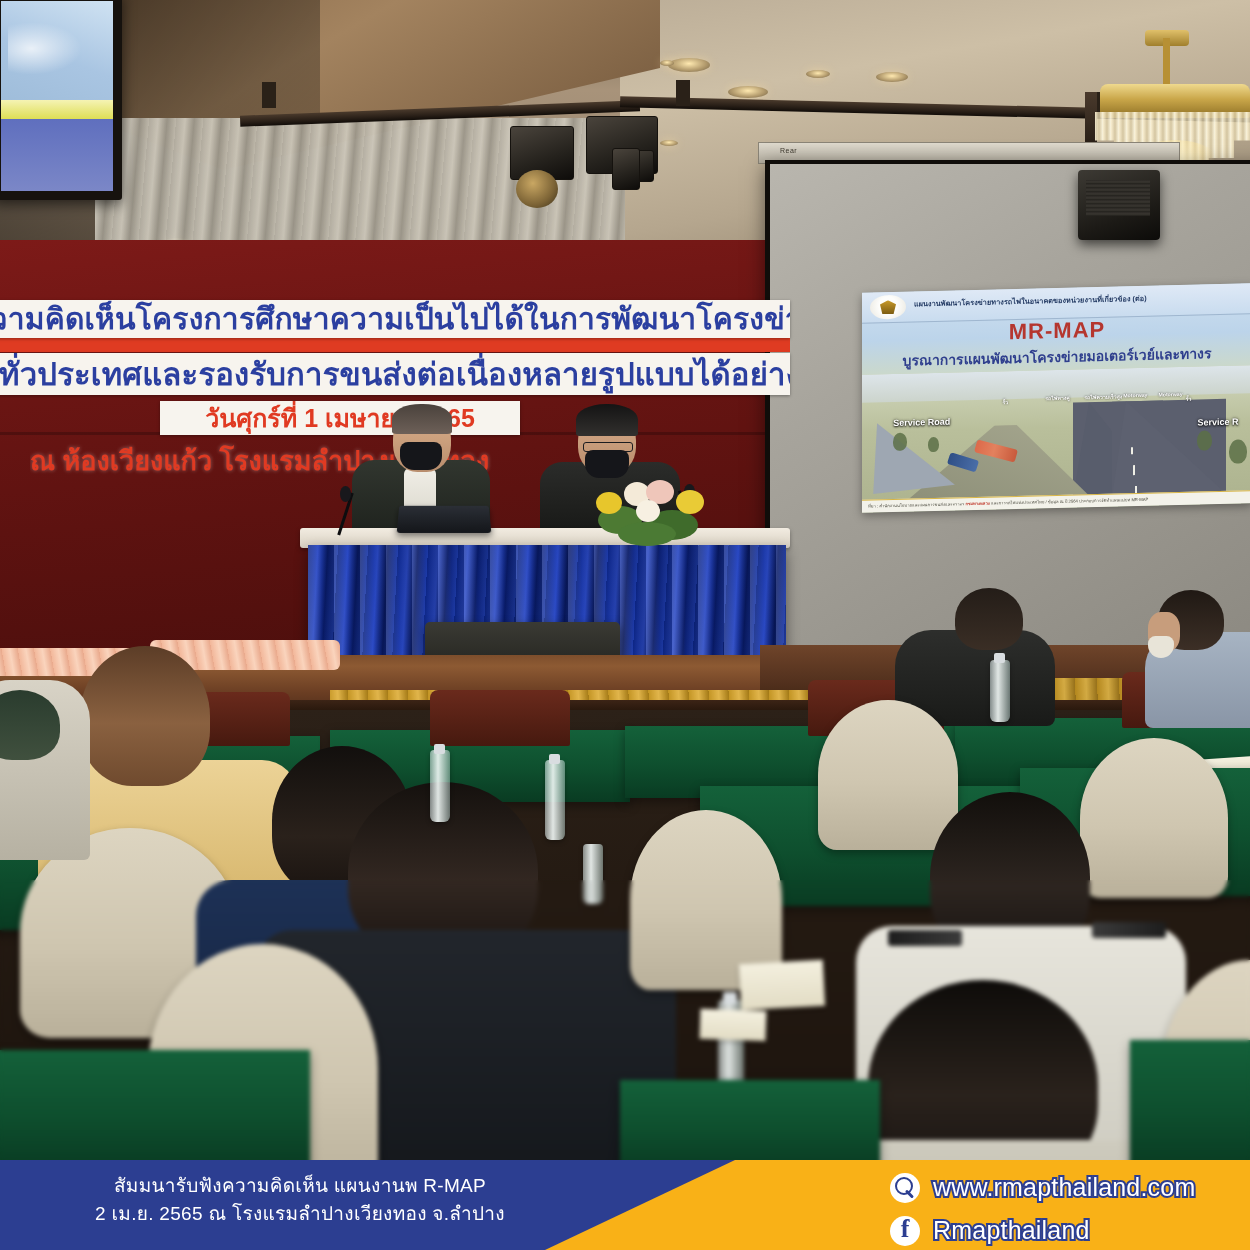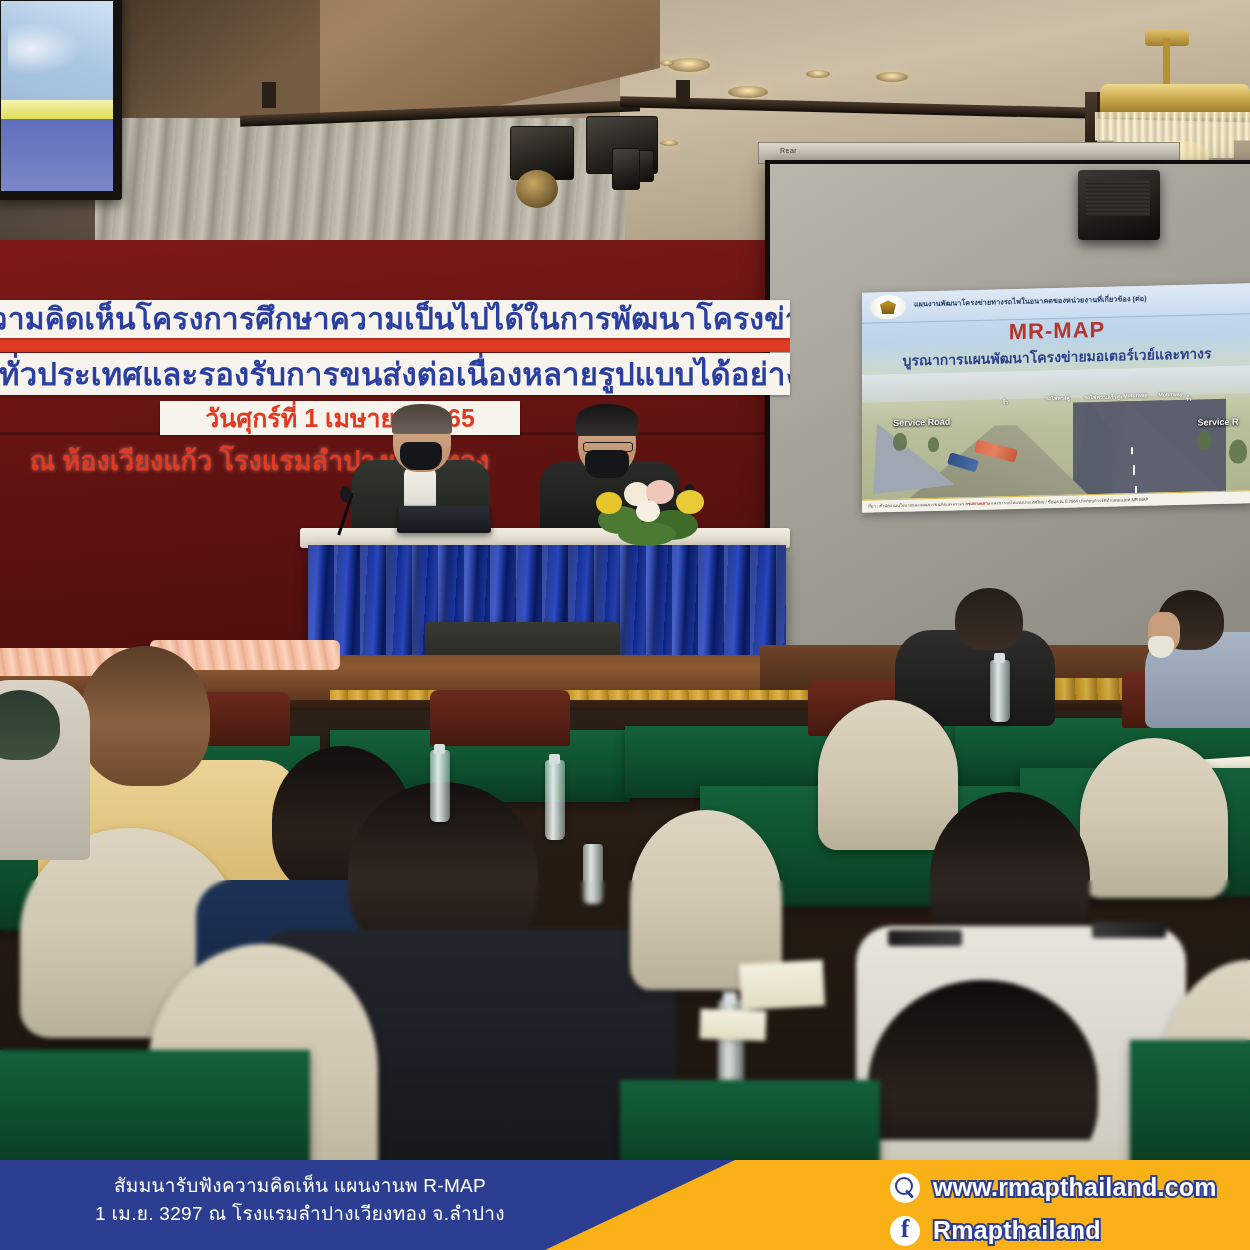--- a/index.html
+++ b/index.html
@@ -224,21 +224,21 @@
     clip-path:polygon(735px 0,1250px 0,1250px 90px,545px 90px);}
   .footer-left{position:absolute;left:0;top:12px;width:600px;text-align:center;color:#ffffff;}
   .footer-l1{font-size:19px;letter-spacing:.3px;line-height:1.45;}
   .footer-l2{font-size:19px;letter-spacing:.3px;line-height:1.45;}
   .footer-right{position:absolute;left:890px;top:10px;}
   .fr-row{display:flex;align-items:center;gap:13px;height:35px;}
   .circ{width:30px;height:30px;border-radius:50%;background:#fff;
     display:flex;align-items:center;justify-content:center;flex:none;}
   .fb-glyph{font-size:26px;font-weight:bold;color:#2c3e91;line-height:1;
     font-family:"Liberation Serif",serif;margin-top:-3px;}
-  .outlined{font-size:25px;font-weight:bold;color:#ffffff;letter-spacing:.2px;
+  .outlined{font-size:25px;font-weight:normal;color:#ffffff;letter-spacing:.2px;
     -webkit-text-stroke:4px #2c3e91;paint-order:stroke fill;white-space:nowrap;}
   .outlined.small{font-size:25px;}
   .mag{position:relative;width:22px;height:22px;}
   .mag-c{position:absolute;left:1px;top:0;width:14px;height:14px;border:2.6px solid #2c3e91;border-radius:50%;}
   .mag-h{position:absolute;left:12px;top:12px;width:10px;height:2.8px;background:#2c3e91;
     transform:rotate(45deg);transform-origin:left center;border-radius:2px;}
 </style>
 </head>
 <body>
 
@@ -485,21 +485,21 @@
 
     <div class="blurlayer"></div>
   </div>
 
   <div class="footer">
     <div class="footer-blue"></div>
     <div class="footer-orange"></div>
 
     <div class="footer-left">
       <div class="footer-l1">สัมมนารับฟังความคิดเห็น แผนงานพ R-MAP</div>
-      <div class="footer-l2">1 เม.ย. 3297 ณ โรงแรมลำปางเวียงทอง จ.ลำปาง</div>
+      <div class="footer-l2">2 เม.ย. 2565 ณ โรงแรมลำปางเวียงทอง จ.ลำปาง</div>
     </div>
 
     <div class="footer-right">
       <div class="fr-row">
         <div class="circ">
           <div class="mag">
             <div class="mag-c"></div>
             <div class="mag-h"></div>
           </div>
         </div>

